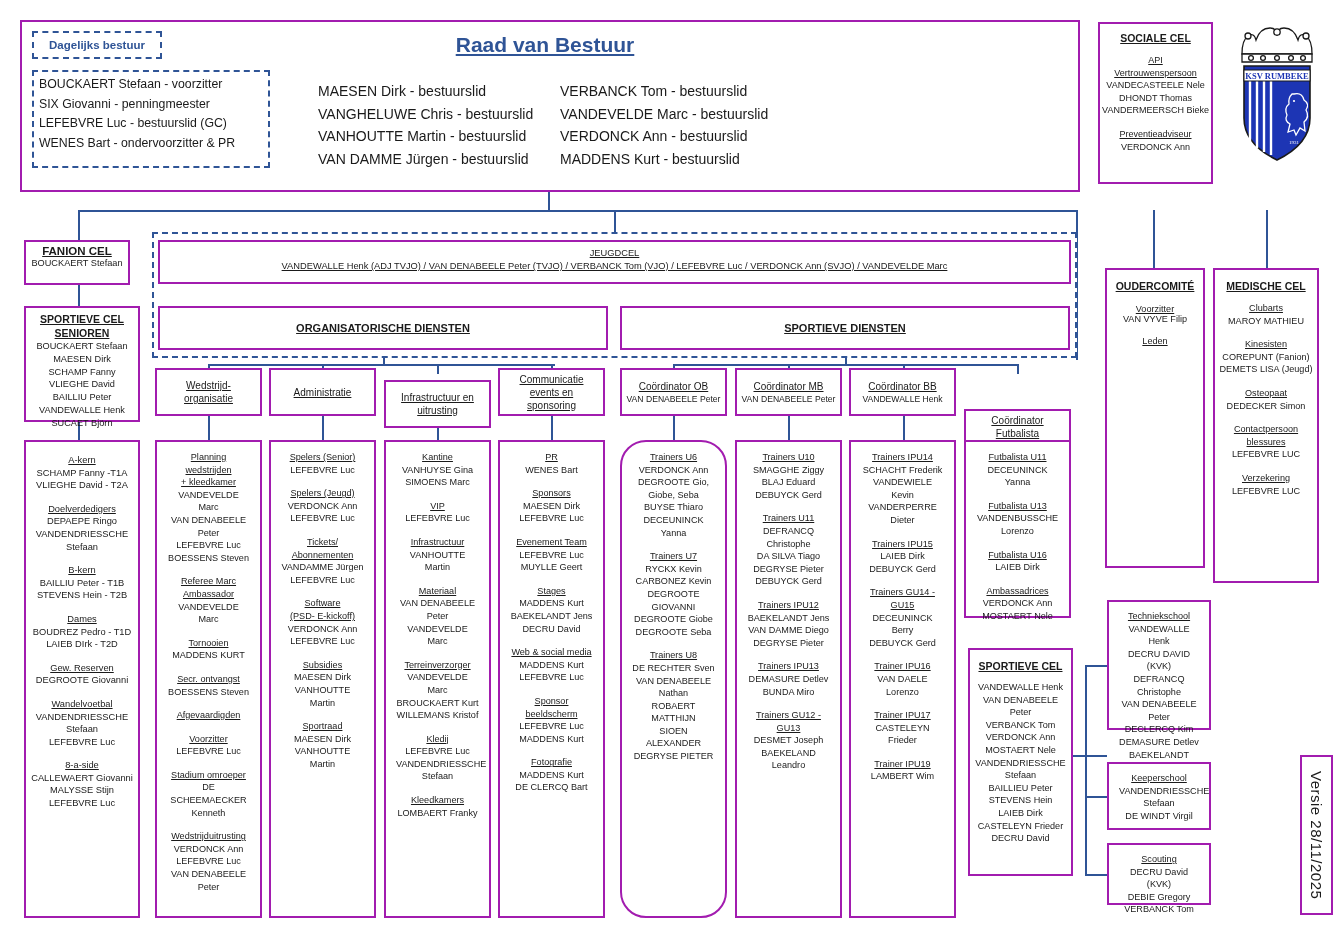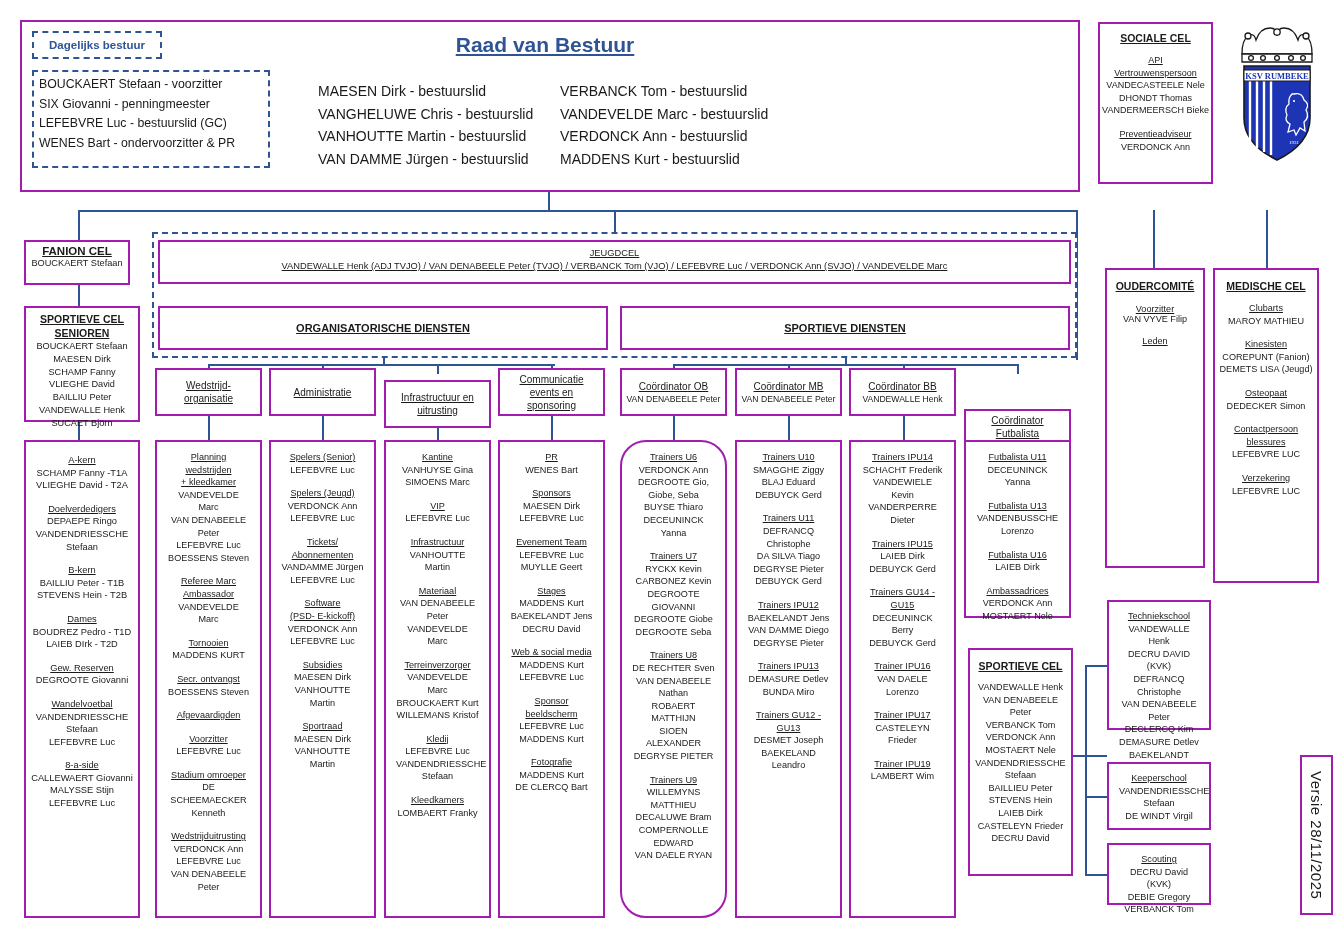--- a/index.html
+++ b/index.html
@@ -490,29 +490,20 @@
     </div>
     <div class="grp">
       <div class="h">Trainers U8</div>
       <div class="n">DE RECHTER Sven</div>
       <div class="n">VAN DENABEELE</div>
       <div class="n">Nathan</div>
       <div class="n">ROBAERT MATTHIJN</div>
       <div class="n">SIOEN ALEXANDER</div>
       <div class="n">DEGRYSE PIETER</div>
     </div>
-    <div class="grp">
-      <div class="h">Trainers U9</div>
-      <div class="n">WILLEMYNS</div>
-      <div class="n">MATTHIEU</div>
-      <div class="n">DECALUWE Bram</div>
-      <div class="n">COMPERNOLLE</div>
-      <div class="n">EDWARD</div>
-      <div class="n">VAN DAELE RYAN</div>
-    </div>
   </div>
 
 <div class="box abs colhead" style="left:735px; top:368px; width:107px; height:48px;">
     <div>
       <div class="t">Coördinator MB</div>
       <div class="s">VAN DENABEELE Peter</div>
     </div>
   </div>
 <div class="box abs colbody" style="left:735px; top:440px; width:107px; height:478px;">
     <div class="grp">

